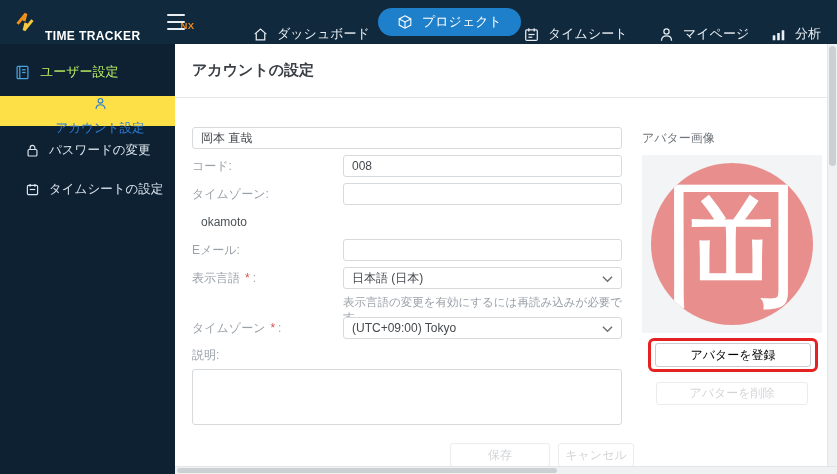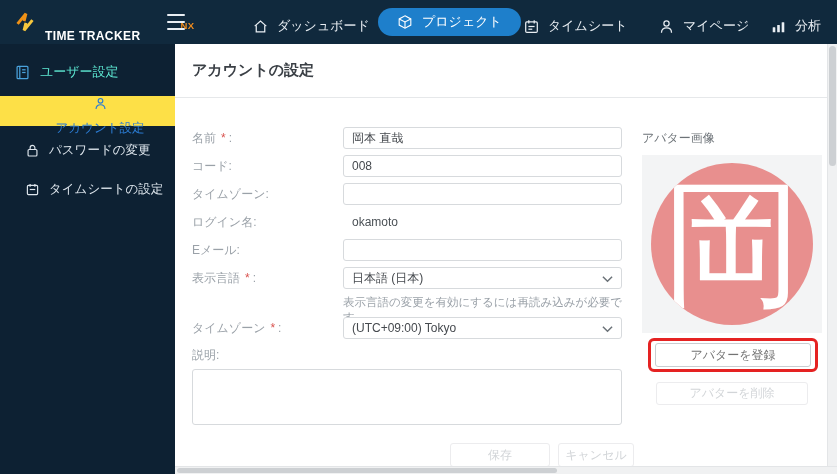--- a/index.html
+++ b/index.html
@@ -6,27 +6,27 @@
   body { font-family:"Liberation Sans","DejaVu Sans",sans-serif; background:#fff; }
   .app { position:relative; width:837px; height:474px; overflow:hidden; background:#fff; }
 
   
   .navbar { position:absolute; top:0; left:0; width:837px; height:44px; background:#10293d; }
   .brand { position:absolute; left:12px; top:0; height:44px; display:flex; align-items:center; cursor:pointer; }
   .brand-title { color:#fff; font-weight:bold; font-size:12px; letter-spacing:.4px; margin-left:7px;margin-top:27px; }
   .brand-suffix { color:#ef8b1d; font-weight:bold; font-size:9.5px; margin-left:3px; margin-top:6px; letter-spacing:.3px;padding-left:37px; }
   .hamburger { position:absolute; left:167px; top:13px; width:20px; height:18px; display:flex; flex-direction:column; justify-content:space-between; padding:1px 0; cursor:pointer; }
   .hamburger span { display:block; width:18px; height:2px; background:#e9eef3; border-radius:1px; }
-  .nav-item { position:absolute; top:4px; height:44px; display:flex; align-items:center; gap:8px; color:#e9eef3; font-size:13px; cursor:pointer; white-space:nowrap; }
+  .nav-item { position:absolute; top:12px; height:44px; display:flex; align-items:center; gap:8px; color:#e9eef3; font-size:13px; cursor:pointer; white-space:nowrap; }
   .nav-item .nico { display:flex; align-items:center; }
   .nav-pill { position:absolute; top:8px; height:28px; background:#1e7fcb; border-radius:15px; display:flex; align-items:center; gap:9px; padding:0 19px; color:#fff; font-size:13px; cursor:pointer; white-space:nowrap; }
 
   
   .sidebar { position:absolute; top:44px; left:0; width:175px; height:430px; background:#0d2133; }
-  .side-header { display:flex; align-items:center; gap:9px; padding:17px 0 0 14px; color:#5eead4; font-size:13px; height:39px; cursor:pointer; }
+  .side-header { display:flex; align-items:center; gap:9px; padding:17px 0 0 14px; color:#bef264; font-size:13px; height:39px; cursor:pointer; }
   .side-list { margin-top:13px; }
   .side-item { height:30px; display:flex; align-items:center; gap:9px; padding-left:25px; color:#dfe7ee; font-size:12.5px; cursor:pointer; margin-bottom:9px; }
   .side-item.active { background:#fde047; color:#2b7cd3;flex-direction:column; }
 
   
   .content { position:absolute; top:44px; left:175px; width:652px; height:422px; background:#fff; }
   .page-title { position:absolute; left:17px; top:17px; font-size:15px; font-weight:bold; color:#3b4046; }
   .title-divider { position:absolute; left:0; top:53px; width:652px; height:1px; background:#e6e8ea; }
 
   .form { position:absolute; left:17px; top:83px; width:430px; }
@@ -46,21 +46,21 @@
   .btn { height:24px; border-radius:3px; background:#fff; font-size:12px; font-family:inherit; cursor:pointer; }
   .btn.save, .btn.cancel { width:100px; border:1px solid #ececee; color:#d2d5d8; }
   .btn.cancel { width:76px; }
 
   
   .avatar-col { position:absolute; left:467px; top:86px; width:181px; }
   .avatar-label { font-size:12px; color:#6d7378; height:14px; }
   .avatar-box { margin-top:11px; width:180px; height:178px; background:#f3f4f5; display:flex; align-items:center; justify-content:center; }
   .avatar-circle { width:162px; height:162px; border-radius:50%; background:#e88f8e; color:#fff; display:flex; align-items:center; justify-content:center; font-size:138px; line-height:1; overflow:hidden; }
   .red-highlight { margin-top:5px; margin-left:6px; width:170px; height:34px; border:3px solid #e52222; border-radius:6px; padding:2px 4px; }
-  .btn.register { display:block; width:100%; height:24px; border:1px solid #c9cdd1; color:#737373; }
+  .btn.register { display:block; width:100%; height:24px; border:1px solid #c9cdd1; color:#000000; }
   .btn.delete { display:block; margin-top:10px; margin-left:14px; width:152px; height:23px; border:1px solid #ececee; color:#d2d5d8; }
 
   
   .vscrollbar { position:absolute; top:44px; right:0; width:10px; height:422px; background:#f0f1f2; border-left:1px solid #e3e5e7; }
   .vscrollbar .thumb { position:absolute; top:2px; left:1px; width:7px; height:120px; background:#cdd0d3; border-radius:4px; }
   .hscrollbar { position:absolute; left:175px; bottom:0; width:662px; height:8px; background:#f0f1f2; border-top:1px solid #e3e5e7; }
   .hscrollbar .thumb { position:absolute; left:2px; top:1px; height:5px; width:380px; background:#cdd0d3; border-radius:3px; }
 
   svg { display:block; }
 </style>
@@ -188,36 +188,34 @@
     </div>
   </aside>
 
   <main class="content">
     <h1 class="page-title">アカウントの設定</h1>
     <div class="title-divider"></div>
 
     <div class="form">
 
       <div class="form-row">
-        <label class="flabel"><span>名前</span><span class="req">*</span><span>:</span></label>
         <input class="finput" value="岡本 直哉" style="">
       </div>
 
       <div class="form-row">
         <label class="flabel"><span>コード</span><span>:</span></label>
         <input class="finput" value="008" style="">
       </div>
 
       <div class="form-row">
         <label class="flabel"><span>タイムゾーン</span><span>:</span></label>
         <input class="finput" value="" style="">
       </div>
 
       <div class="form-row">
-        <label class="flabel"><span>ログイン名</span><span>:</span></label>
         <div class="ftext">okamoto</div>
       </div>
 
       <div class="form-row">
         <label class="flabel"><span>Eメール</span><span>:</span></label>
         <input class="finput" value="" style="">
       </div>
 
       <div class="form-row">
         <label class="flabel"><span>表示言語</span><span class="req">*</span><span>:</span></label>

